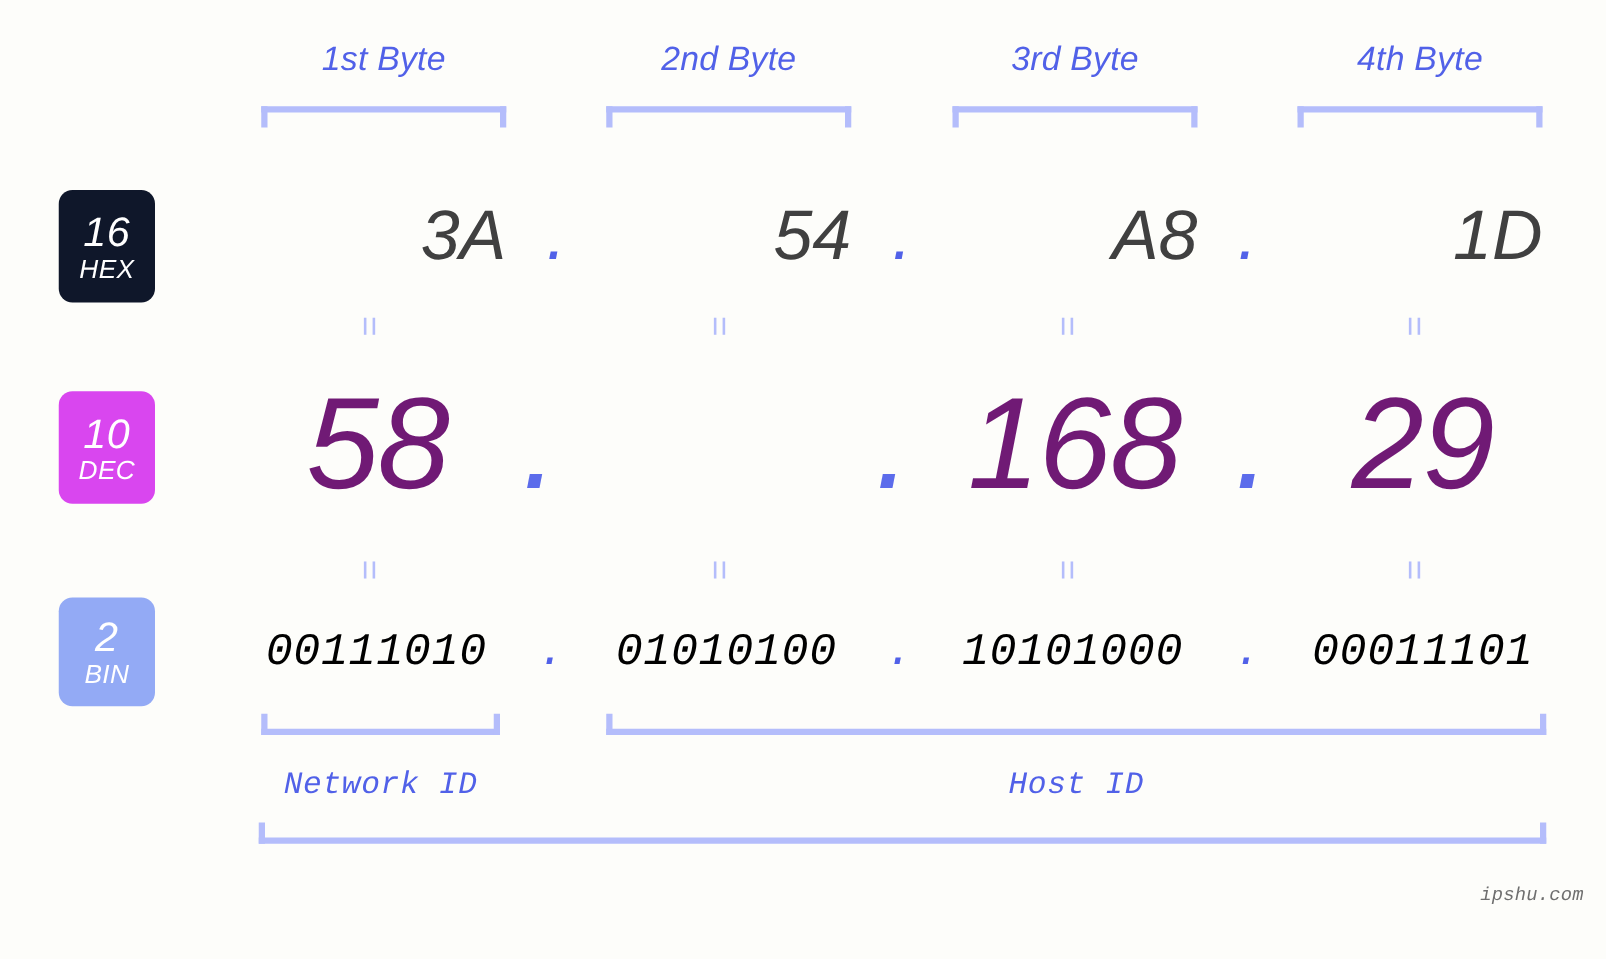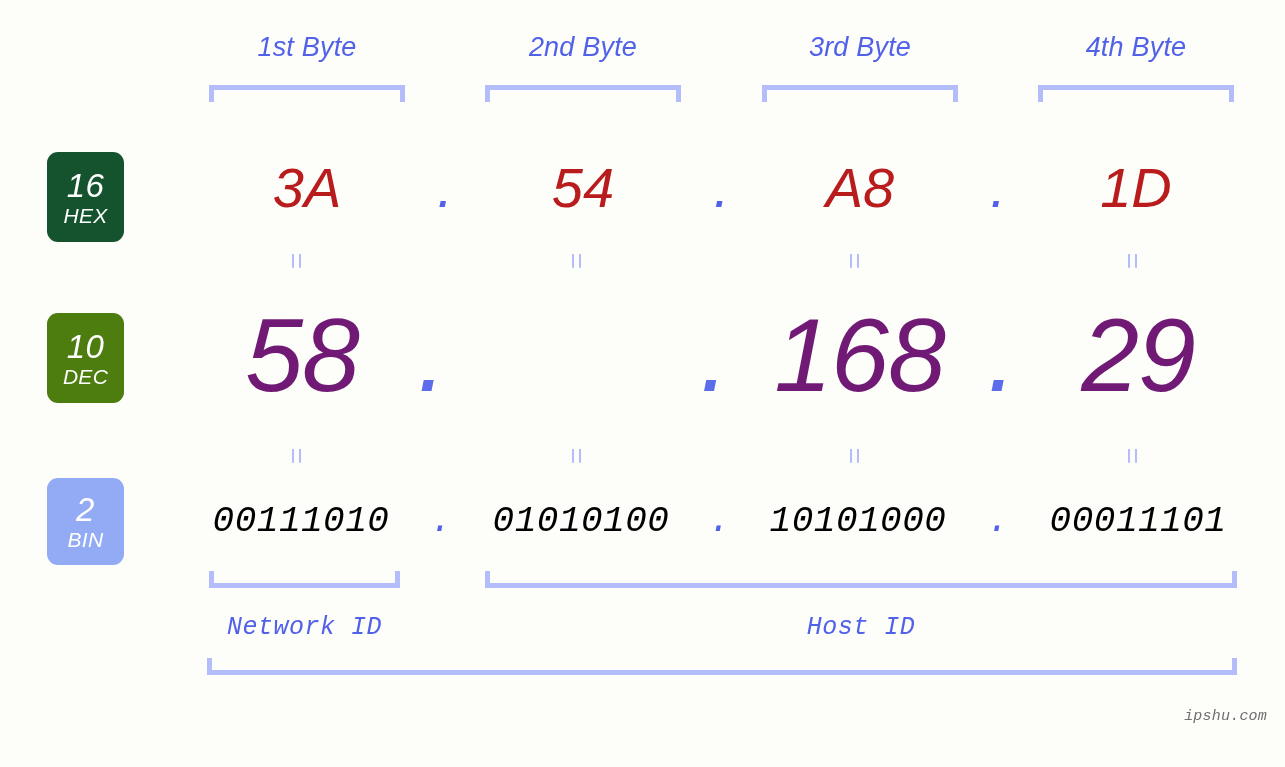--- a/index.html
+++ b/index.html
@@ -88,24 +88,25 @@
   .cell {
     position: absolute;
     text-align: center;
     white-space: nowrap;
   }
 
   
   .hex-row { top: 148px; height: 80px; }
   .hex-val {
     font-size: 56px;
-    color: #b91c1c;
+    color: #404040;
     font-family: "Liberation Sans", sans-serif;
     line-height: 80px;
     font-weight: 400;
+    text-align: right;
   }
   .hex-dot {
     font-size: 56px;
     color: #5161e8;
     line-height: 80px;
     font-family: "Liberation Sans", sans-serif;
   }
 
   
   .dec-row { top: 295px; height: 120px; }
@@ -192,26 +193,26 @@
   <div class="byte-header" style="left:209px; width:196px;">1st Byte</div>
   <div class="byte-header" style="left:485px; width:196px;">2nd Byte</div>
   <div class="byte-header" style="left:762px; width:196px;">3rd Byte</div>
   <div class="byte-header" style="left:1038px; width:196px;">4th Byte</div>
 
   <div class="bracket-top" style="left:209px; width:196px;"></div>
   <div class="bracket-top" style="left:485px; width:196px;"></div>
   <div class="bracket-top" style="left:762px; width:196px;"></div>
   <div class="bracket-top" style="left:1038px; width:196px;"></div>
 
-  <div class="badge badge-hex" style="background: #14532d;">
+  <div class="badge badge-hex" style="background: #0f172a;">
     <span class="num">16</span>
     <span class="lab">HEX</span>
   </div>
 
-  <div class="badge badge-dec" style="background: #4d7c0f;">
+  <div class="badge badge-dec" style="background: #d946ef;">
     <span class="num">10</span>
     <span class="lab">DEC</span>
   </div>
 
   <div class="badge badge-bin" style="background: rgb(147, 170, 245);">
     <span class="num">2</span>
     <span class="lab">BIN</span>
   </div>
 
   <div class="cell hex-row hex-val" style="left:209px; width:196px;">3A</div>

